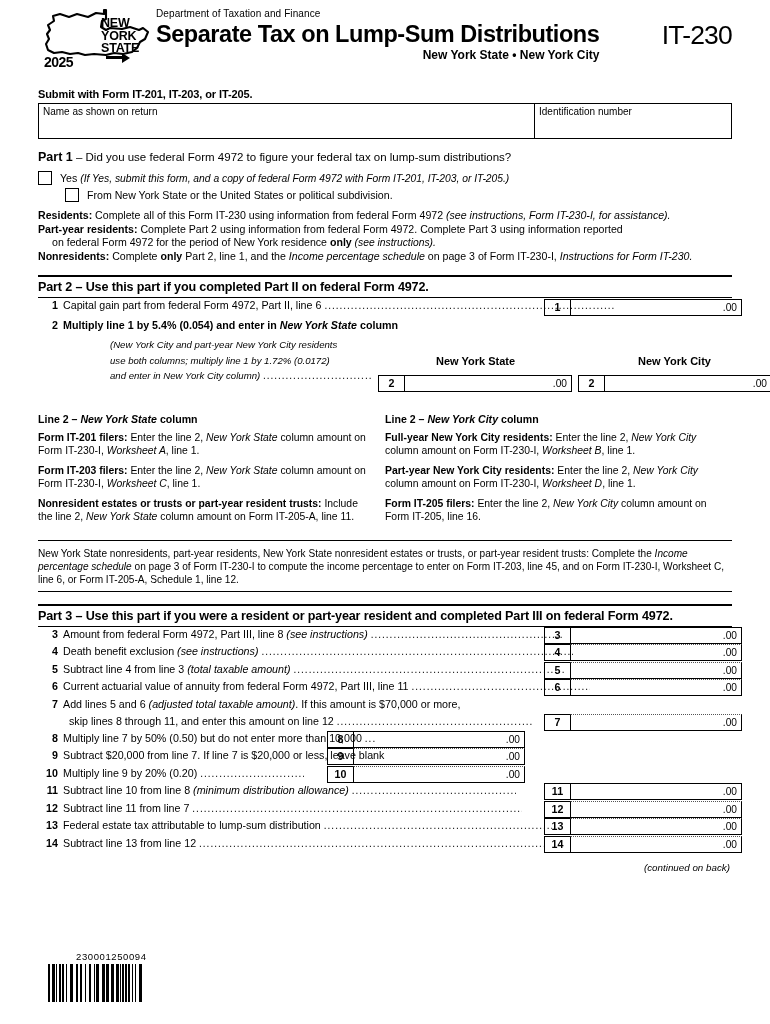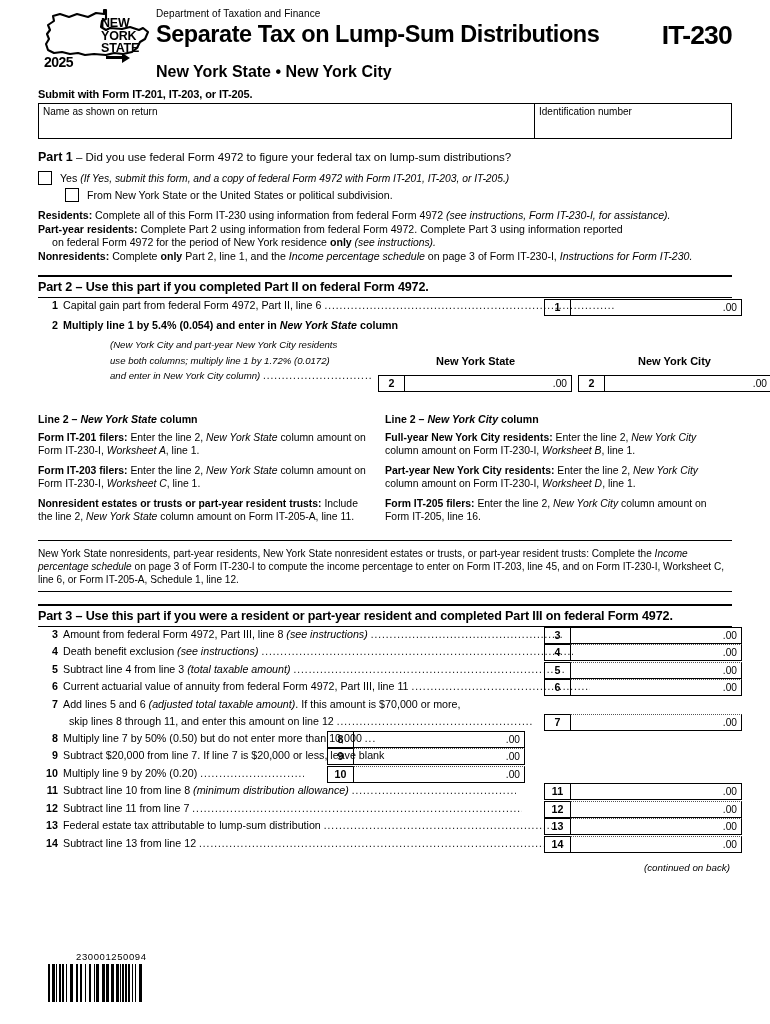--- a/index.html
+++ b/index.html
@@ -19,23 +19,23 @@
   .ny-outline { position: absolute; left: 0; top: 0; }
   .logo-words { position: absolute; left: 57px; top: 9px; font-weight: bold;
     font-size: 12.5px; line-height: 12.5px; letter-spacing: -0.2px; }
   .logo-year { position: absolute; left: 0px; top: 46px; font-weight: bold;
     font-size: 14px; letter-spacing: -0.5px; }
 
   .title-block { position: absolute; left: 118px; top: 8px; }
   .dept { font-size: 10px; letter-spacing: 0.1px; margin-bottom: 2px; }
   .form-title { font-size: 23.5px; font-weight: bold; letter-spacing: -0.45px;
     line-height: 26px; }
-  .sub-title { font-size: 16px; font-weight: bold; margin-top: 16px; letter-spacing: 0px; }
+  .sub-title { font-size: 12px; font-weight: bold; margin-top: 1px; letter-spacing: 0px; text-align: right; }
   .form-no { position: absolute; right: 0px; top: 20px; font-size: 26.5px;
-    font-weight: bold; letter-spacing: -0.8px; }
+    font-weight: normal; letter-spacing: -0.8px; }
   .submit-line { font-size: 11px; font-weight: bold; margin-top: 4px; letter-spacing: -0.1px; }
 
   
   .idbox { display: flex; border: 1px solid #000; height: 36px; margin-top: 3px; }
   .idbox .cellL { flex: 1 1 auto; border-right: 1px solid #000; padding: 2px 4px; }
   .idbox .cellR { width: 196px; padding: 2px 4px; }
   .idbox .cap { font-size: 10px; }
 
   
   .p1head { font-size: 11.5px; margin-top: 11px; }

